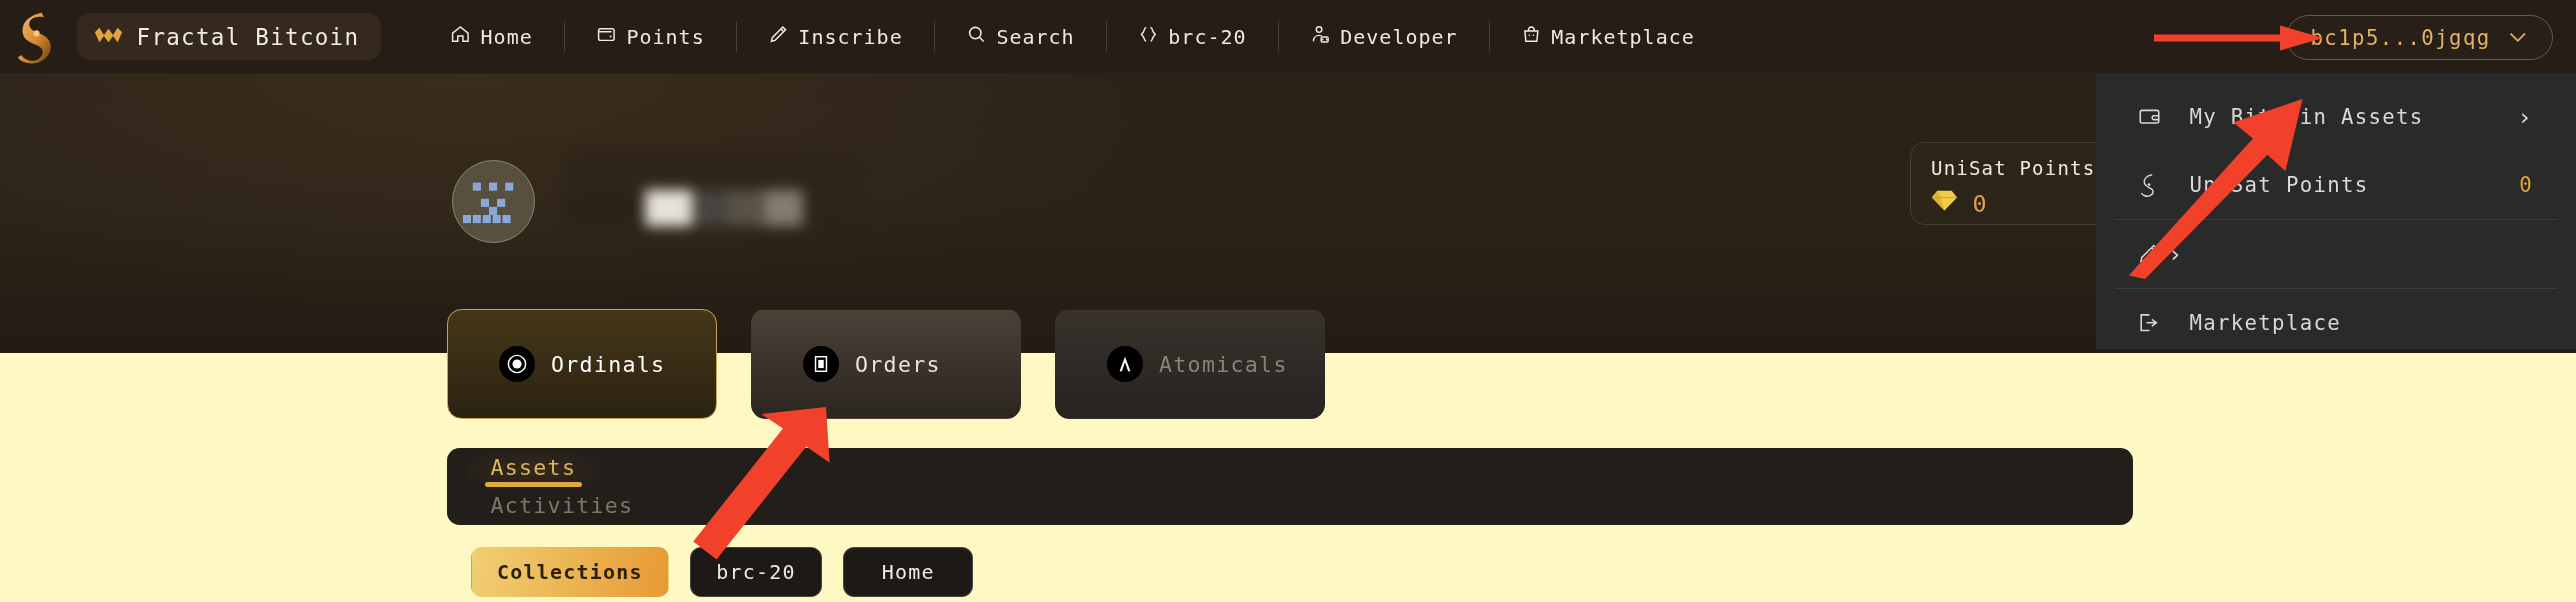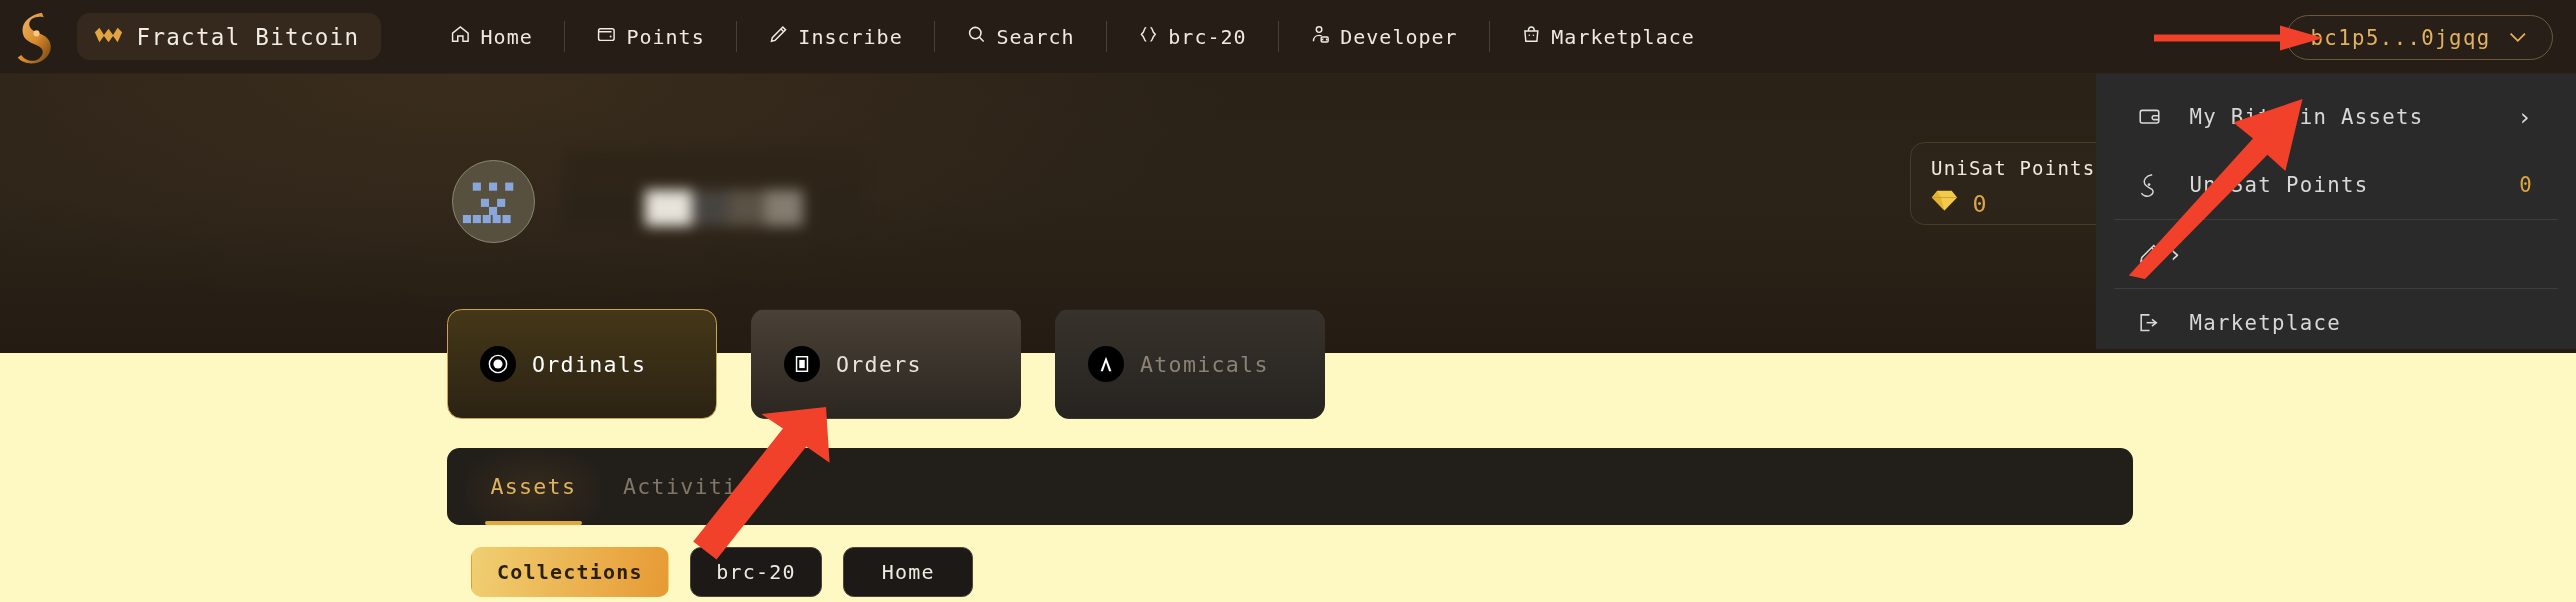--- a/index.html
+++ b/index.html
@@ -121,21 +121,21 @@
 
   
   .chain-row {
     position: absolute; left: 447px; top: 309px;
     display: flex; gap: 34px;
   }
   .chain-tab {
     width: 270px; height: 110px;
     border-radius: 14.4px;
     display: flex; align-items: center; gap: 16px;
-    padding-left: 32px;
+    padding-left: 51px;
     background: linear-gradient(180deg,#4a4137 0%, #2b2620 100%);
     color: #e9e3da; font-size: 21.6px; letter-spacing: 1.3px;
     border: 0.9px solid transparent;
   }
   .chain-tab.active {
     background: linear-gradient(180deg,#453718 0%, #2b2313 100%);
     border: 0.9px solid #cda353;
     color: #ffffff;
   }
   .chain-tab.dim { color: #8b8276; background: linear-gradient(180deg,#37322b 0%, #272320 100%); }
@@ -145,21 +145,21 @@
     flex: 0 0 36px;
   }
 
   
   .panel {
     position: absolute; left: 447px; top: 448px;
     width: 1686px; height: 77px;
     background: #221e1a;
     border-radius: 12.6px;
   }
-  .panel-tabs { display: flex; align-items: flex-start; height: 77px; padding-left: 20px; }
+  .panel-tabs { display: flex; align-items: flex-start; height: 77px; padding-left: 20px; flex-direction: column; }
   .ptab {
     position: relative;
     height: 77px; display: flex; align-items: center;
     padding: 0 23.4px;
     font-size: 21.6px; letter-spacing: 1.3px;
     color: #7f7668;
   }
   .ptab.active { color: #e0b35f; background: radial-gradient(60% 60% at 50% 55%, rgba(224,160,50,.10), rgba(0,0,0,0)); }
   .ptab.active::after {
     content:""; position: absolute; left: 18px; right: 18px; bottom: 0;

